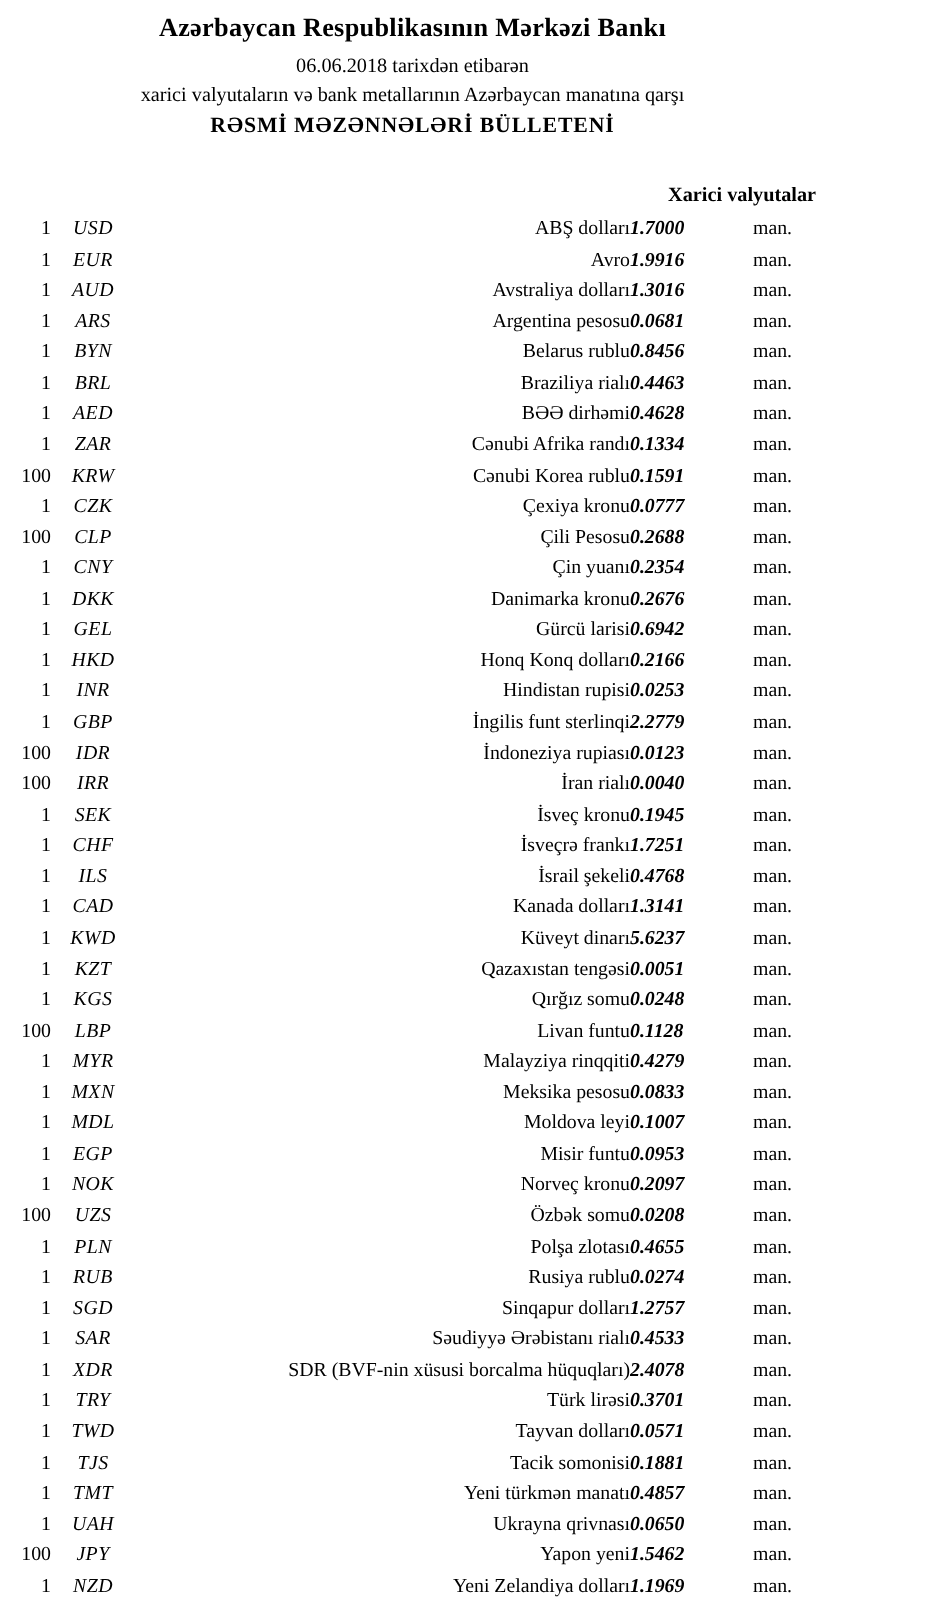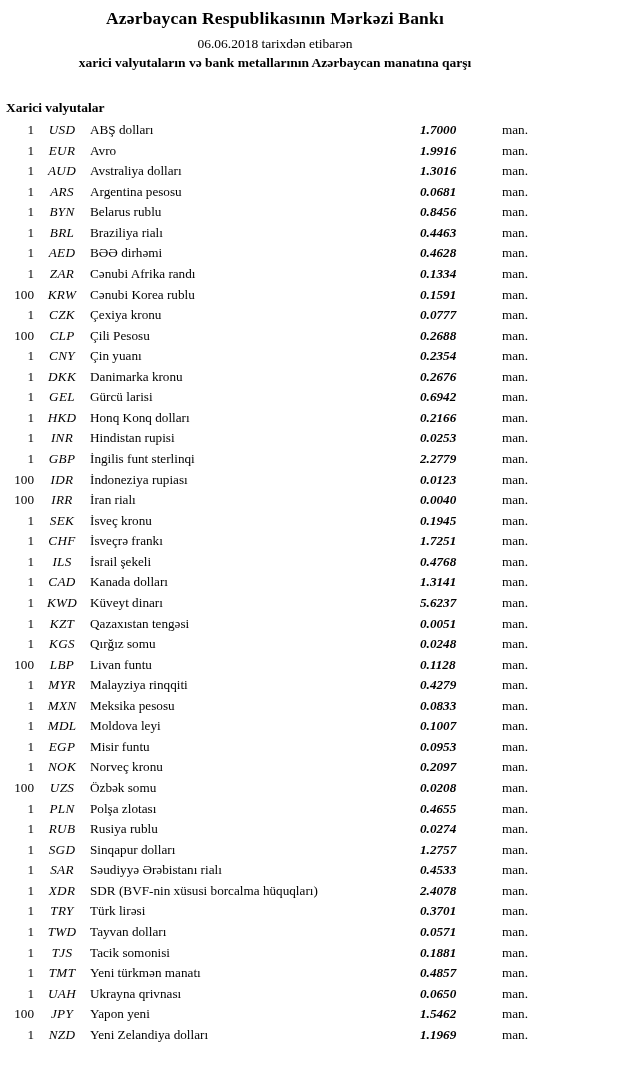--- a/index.html
+++ b/index.html
@@ -23,64 +23,65 @@
     margin: 2px 0 0 0;
     letter-spacing: 0.2px;
   }
   .date-line {
     font-size: 13.5px;
     font-weight: normal;
     margin-top: 7px;
   }
   .subtitle {
     font-size: 13.5px;
-    font-weight: bold;
+    font-weight: normal;
     margin-top: 3px;
   }
   .bulletin-title {
     font-size: 14.5px;
     font-weight: bold;
     letter-spacing: 0.6px;
     margin-top: 5px;
   }
   .section-title {
     font-size: 13.5px;
     font-weight: bold;
-    text-align: left;
+    text-align: right;
     margin-top: 29px;
     margin-bottom: 4px;
   }
   table.rates {
     width: 100%;
     border-collapse: collapse;
     table-layout: fixed;
     font-size: 13.2px;
   }
   table.rates td {
     padding: 0;
     height: 20.56px;
     line-height: 20.56px;
     vertical-align: middle;
     white-space: nowrap;
     overflow: hidden;
   }
   td.qty   { width: 28px;  text-align: right; }
   td.code  { width: 56px;  text-align: center; letter-spacing: 0.3px; font-style: italic; }
-  td.name  { text-align: left; padding-left: 6px; }
+  td.name  { text-align: right; padding-left: 6px; }
   td.rate  { width: 82px;  font-weight: bold; font-style: italic; }
   td.unit  { width: 42px;  text-align: left; }
 </style>
 </head>
 <body>
 
 <div class="page">
   <div class="header">
     <div class="bank-name">Azərbaycan Respublikasının Mərkəzi Bankı</div>
     <div class="date-line">06.06.2018 tarixdən etibarən</div>
     <div class="subtitle">xarici valyutaların və bank metallarının Azərbaycan manatına qarşı</div>
+    <div class="bulletin-title">RƏSMİ MƏZƏNNƏLƏRİ BÜLLETENİ</div>
   </div>
 
   <div class="section-title">Xarici valyutalar</div>
 
   <table class="rates">
     <tbody>
   <tr>
     <td class="qty">1</td>
     <td class="code">USD</td>
     <td class="name">ABŞ dolları</td>

